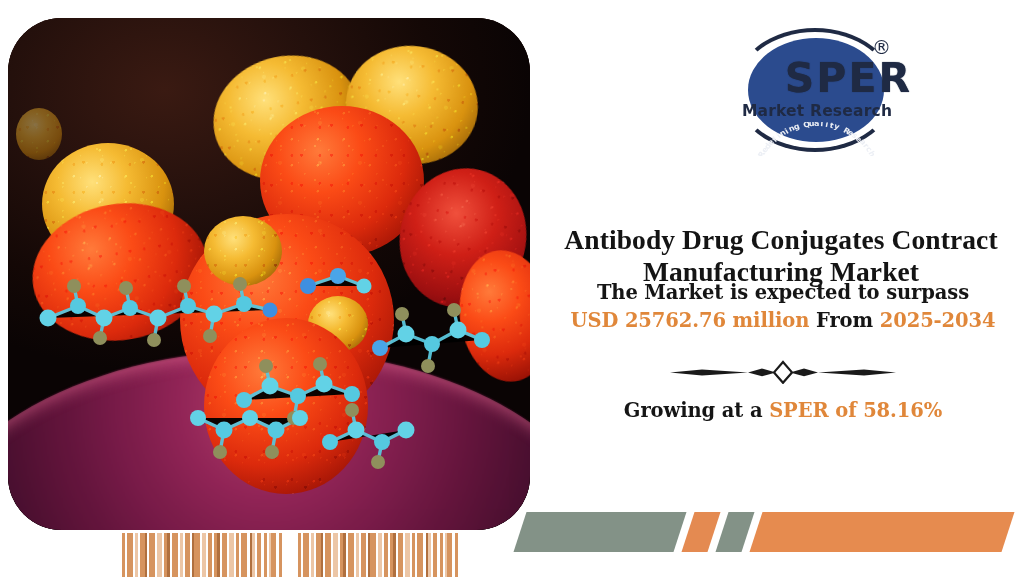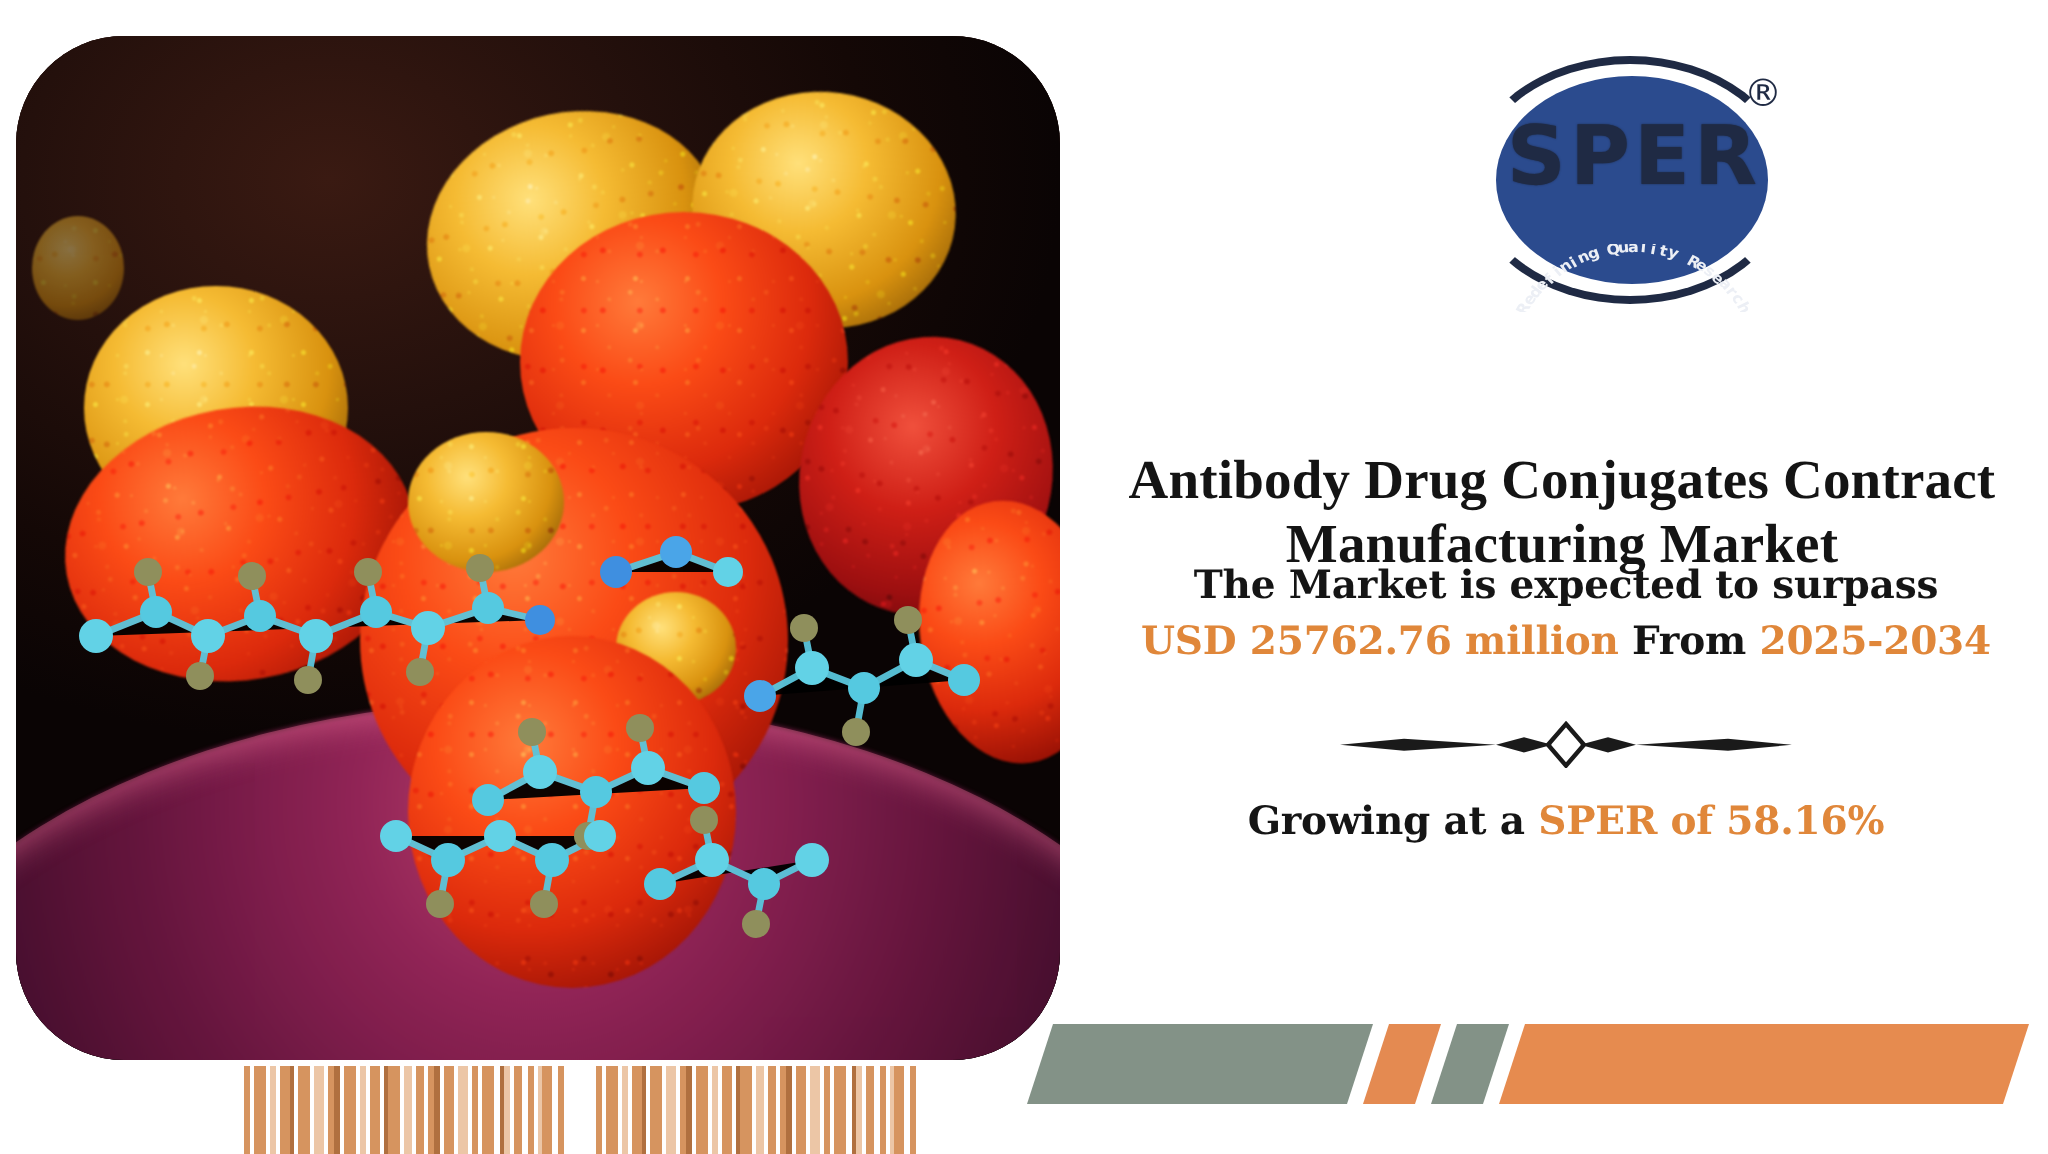--- a/index.html
+++ b/index.html
@@ -107,21 +107,21 @@
   .logo-ring{
     position:absolute;left:12px;top:4px;width:162px;height:124px;
     border-radius:50%;
     border:4px solid #1f2a44;
     border-left-color:transparent;
     border-right-color:transparent;
     box-sizing:border-box;
   }
   .logo-sper{
     position:absolute;left:0;top:34px;width:190px;
-    text-align:center;
+    text-align:right;
     font-family:"DejaVu Sans", sans-serif;
     font-weight:700;
     font-size:41px;
     letter-spacing:2px;
     color:#1f2a44;
     line-height:1;
     text-shadow:0 0 1px #1f2a44;
   }
   .logo-mr{
     position:absolute;left:0;top:78px;width:190px;
@@ -327,20 +327,21 @@
     </svg>
   </div>
 
   <div class="content">
 
     <div class="logo-wrap">
       <div class="logo">
         <div class="logo-disc"></div>
         <div class="logo-ring"></div>
         <div class="logo-sper">SPER</div>
+        <div class="logo-mr">Market Research</div>
         <div class="logo-tag">
           <span>
               <span style="position: absolute; left: 10.2572px; top: 34.8928px; transform-origin: 50% 50%; transform: translate(-50%, -50%) rotate(-62deg); white-space: pre;">R</span>
               <span style="position: absolute; left: 12.8668px; top: 30.4421px; transform-origin: 50% 50%; transform: translate(-50%, -50%) rotate(-57.2308deg); white-space: pre;">e</span>
               <span style="position: absolute; left: 15.8374px; top: 26.2238px; transform-origin: 50% 50%; transform: translate(-50%, -50%) rotate(-52.4615deg); white-space: pre;">d</span>
               <span style="position: absolute; left: 19.1485px; top: 22.2671px; transform-origin: 50% 50%; transform: translate(-50%, -50%) rotate(-47.6923deg); white-space: pre;">e</span>
               <span style="position: absolute; left: 22.777px; top: 18.5993px; transform-origin: 50% 50%; transform: translate(-50%, -50%) rotate(-42.9231deg); white-space: pre;">f</span>
               <span style="position: absolute; left: 26.6979px; top: 15.246px; transform-origin: 50% 50%; transform: translate(-50%, -50%) rotate(-38.1538deg); white-space: pre;">i</span>
               <span style="position: absolute; left: 30.8841px; top: 12.2303px; transform-origin: 50% 50%; transform: translate(-50%, -50%) rotate(-33.3846deg); white-space: pre;">n</span>
               <span style="position: absolute; left: 35.3065px; top: 9.57303px; transform-origin: 50% 50%; transform: translate(-50%, -50%) rotate(-28.6154deg); white-space: pre;">i</span>

